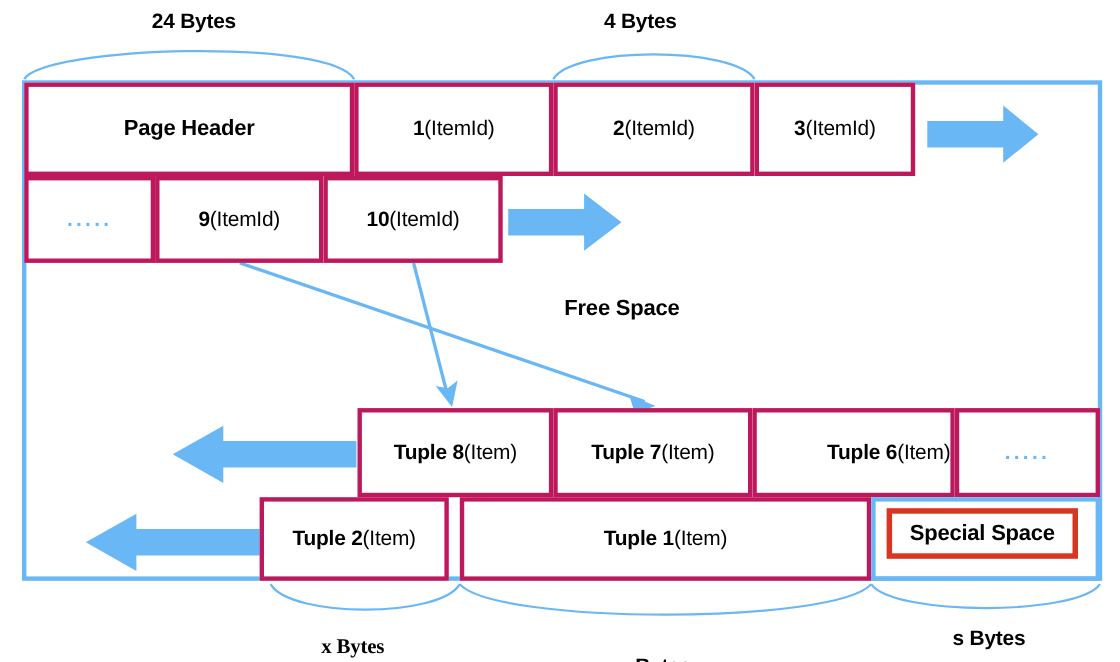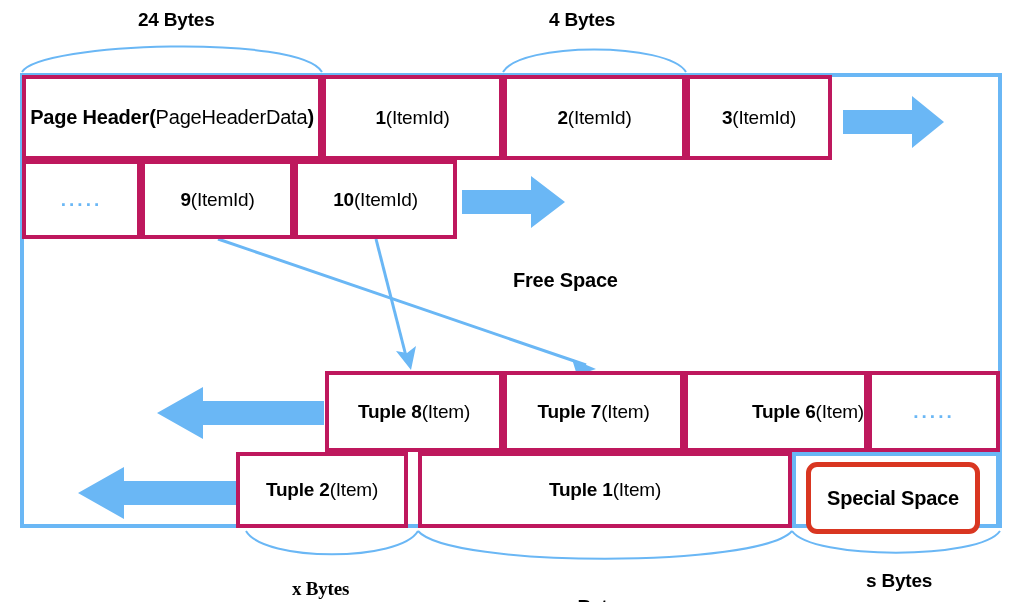--- a/index.html
+++ b/index.html
@@ -124,21 +124,20 @@
     </g>
 
     <g>
       <line x1="376" y1="239" x2="407" y2="360" stroke="#6ab7f5" stroke-width="3"></line>
       <path d="M411 370 L 396 351 L 407 353 L 416 346 Z" fill="#6ab7f5"></path>
     </g>
   </svg>
 
   <div class="cell header-cell" style="left:22px; top:75px; width:300px; height:85px;">
     <span class="l1">Page Header</span>
-    <span class="l2"><b>(</b><span>PageHeaderData</span><b>)</b></span>
   </div>
 
   <div class="cell" style="left:322px; top:75px; width:181px; height:85px;">
     <span class="l1">1</span>
     <span class="l2">(ItemId)</span>
   </div>
 
   <div class="cell" style="left:503px; top:75px; width:183px; height:85px;">
     <span class="l1">2</span>
     <span class="l2">(ItemId)</span>
@@ -189,21 +188,21 @@
     <span class="l2">(Item)</span>
   </div>
 
   <div class="cell" style="left:418px; top:452px; width:374px; height:76px;">
     <span class="l1">Tuple 1</span>
     <span class="l2">(Item)</span>
   </div>
 
   <div class="plainbox" style="left:792px; top:452px; width:208px; height:76px;"></div>
 
-  <div class="special" style="left:806px; top:462px; width:174px; height:72px;border-radius:11px;">
+  <div class="special" style="left:806px; top:462px; width:174px; height:46px;">
     <span>Special Space</span>
   </div>
 
   <div class="caption" style="left:123px; top:9px;margin-left:15px;">24 Bytes</div>
   <div class="caption" style="left:549px; top:9px;">4 Bytes</div>
   <div class="caption" style="left:292px; top:578px;font-family:Liberation Serif, serif;">x Bytes</div>
   <div class="caption" style="left:562px; top:596px;">y Bytes</div>
   <div class="caption" style="left:866px; top:570px;">s Bytes</div>
 
 </div>

